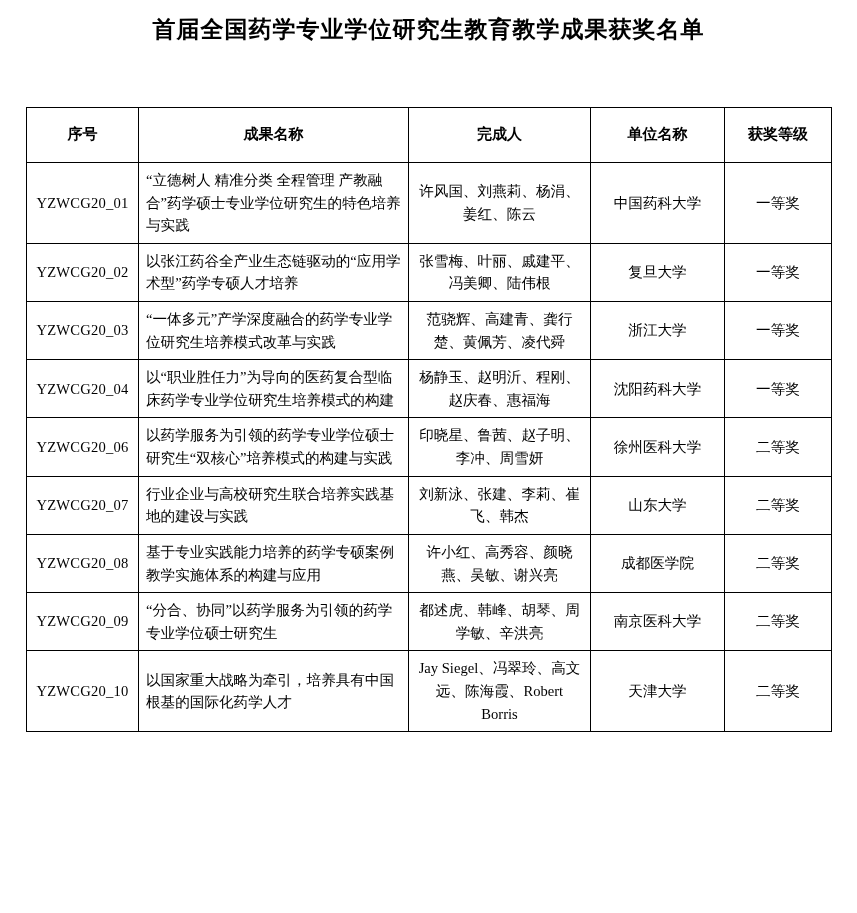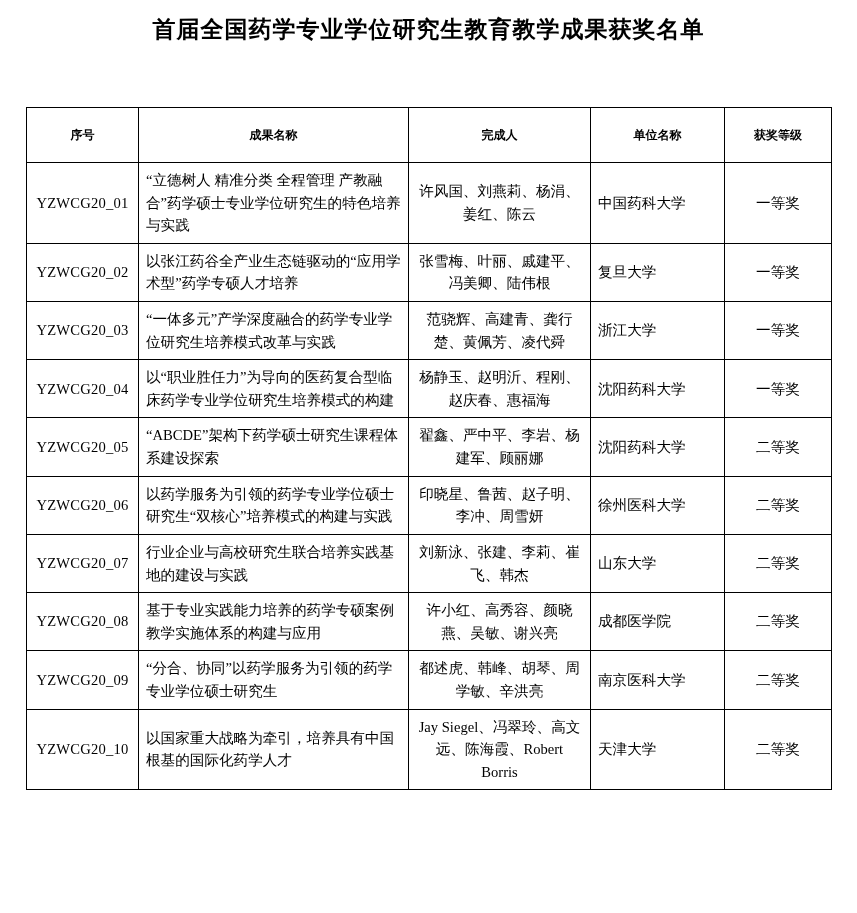--- a/index.html
+++ b/index.html
@@ -45,21 +45,21 @@
     border: 1px solid #000;
     vertical-align: middle;
     font-size: 14.6px;
     line-height: 1.55;
     padding: 6px 7px;
     font-family: "Liberation Serif", "DejaVu Serif", serif;
   }
   table.award-table thead th {
     text-align: center;
     font-weight: bold;
-    font-size: 12px;
+    font-size: 15px;
     height: 46px;
     padding: 4px 6px;
   }
   col.c-seq    { width: 112px; }
   col.c-name   { width: 270px; }
   col.c-people { width: 182px; }
   col.c-unit   { width: 134px; }
   col.c-level  { width: 107px; }
 
   td.seq {
@@ -72,20 +72,21 @@
     padding-left: 8px;
     padding-right: 6px;
     margin-top: 17px;
   }
   td.people {
     text-align: center;
     padding-left: 8px;
     padding-right: 6px;
   }
   td.unit {
+    text-align: center;
   }
   td.level {
     text-align: center;
   }
   .latin {
     font-family: "Liberation Serif", "DejaVu Serif", serif;
   }
 </style>
 </head>
 <body>
@@ -135,27 +136,20 @@
           <td class="level">一等奖</td>
         </tr>
         <tr>
           <td class="seq">YZWCG20_04</td>
           <td class="name">以“职业胜任力”为导向的医药复合型临床药学专业学位研究生培养模式的构建</td>
           <td class="people">杨静玉、赵明沂、程刚、赵庆春、惠福海</td>
           <td class="unit">沈阳药科大学</td>
           <td class="level">一等奖</td>
         </tr>
         <tr>
-          <td class="seq">YZWCG20_05</td>
-          <td class="name">“ABCDE”架构下药学硕士研究生课程体系建设探索</td>
-          <td class="people">翟鑫、严中平、李岩、杨建军、顾丽娜</td>
-          <td class="unit">沈阳药科大学</td>
-          <td class="level">二等奖</td>
-        </tr>
-        <tr>
           <td class="seq">YZWCG20_06</td>
           <td class="name">以药学服务为引领的药学专业学位硕士研究生“双核心”培养模式的构建与实践</td>
           <td class="people">印晓星、鲁茜、赵子明、李冲、周雪妍</td>
           <td class="unit">徐州医科大学</td>
           <td class="level">二等奖</td>
         </tr>
         <tr>
           <td class="seq">YZWCG20_07</td>
           <td class="name">行业企业与高校研究生联合培养实践基地的建设与实践</td>
           <td class="people">刘新泳、张建、李莉、崔飞、韩杰</td>

